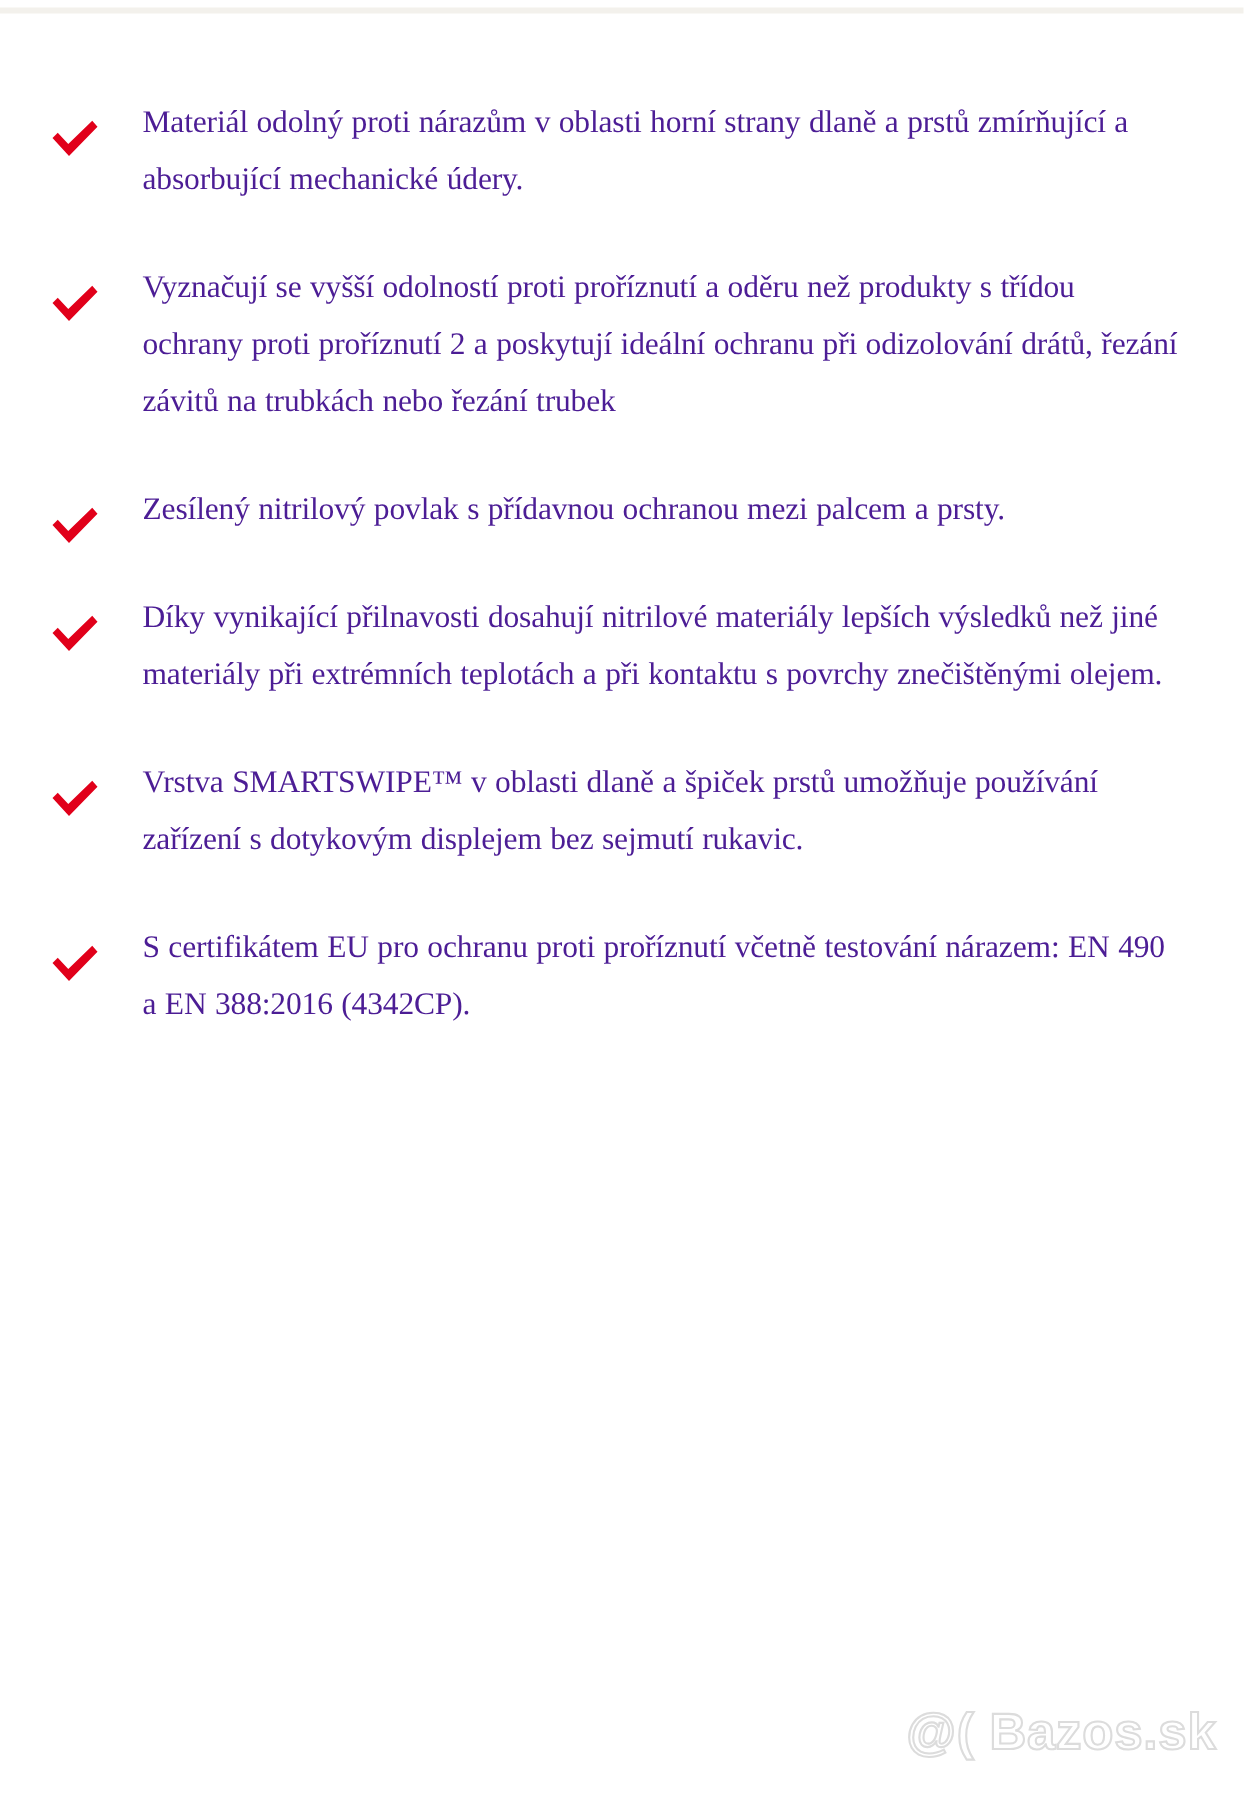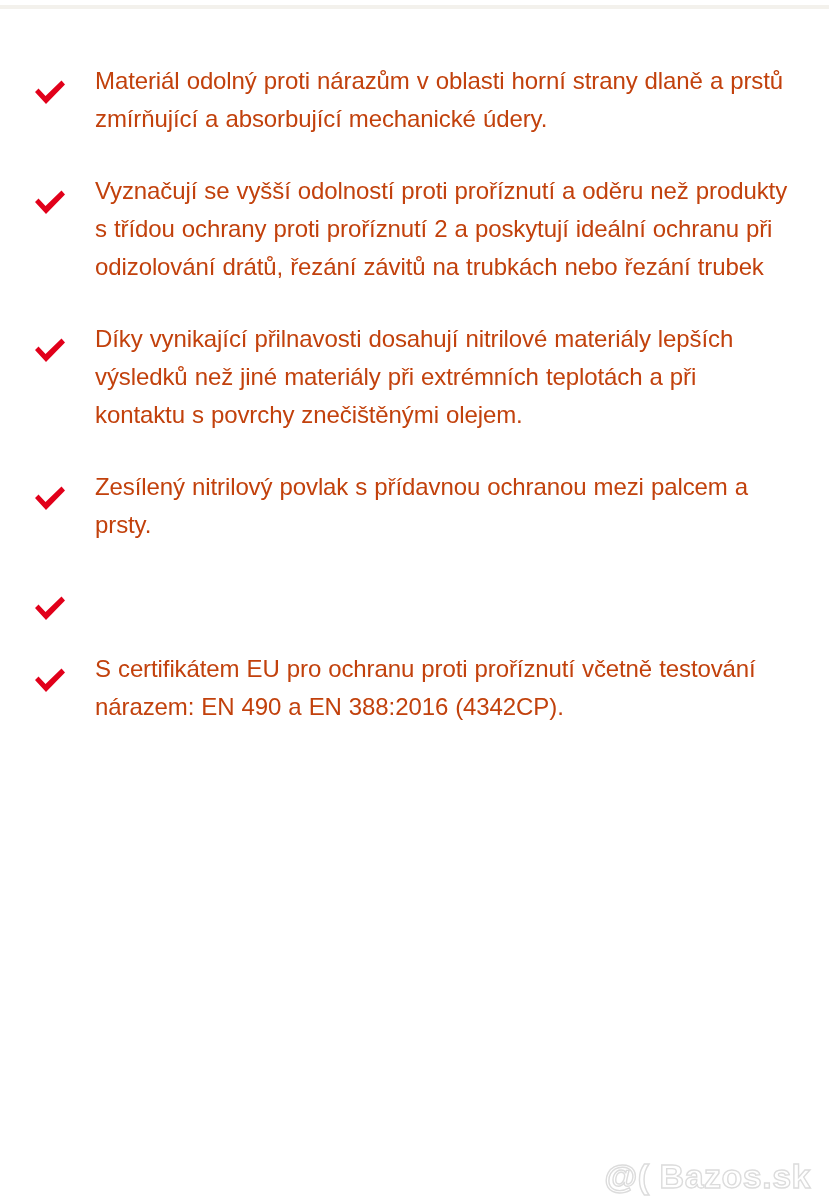--- a/index.html
+++ b/index.html
@@ -63,34 +63,34 @@
     line-height: 0;
   }
   .check-icon svg {
     display: block;
     width: 34px;
     height: 30px;
   }
 
   .feature-text {
     display: block;
-    font-family: Liberation Sans, sans-serif;
-    font-size: 24px;
+    font-family: Liberation Serif, serif;
+    font-size: 21px;
     line-height: 38px;
-    color: #c2410c;
+    color: #4c1d95;
     letter-spacing: -0.1px;
     font-weight: 400;
     word-spacing: 0.5px;
   }
 
   
   .watermark {
     position: absolute;
     right: 18px;
-    bottom: 4px;
+    bottom: 25px;
     font-family: "Liberation Sans", sans-serif;
     font-size: 34px;
     line-height: 40px;
     font-weight: 700;
     color: transparent;
     -webkit-text-stroke: 1.4px #dcdcdc;
     text-shadow: 0 0 0 rgba(0,0,0,0);
     letter-spacing: 0.5px;
     white-space: nowrap;
     user-select: none;
@@ -122,38 +122,39 @@
       </span>
       <span class="feature-text">Vyznačují se vyšší odolností proti proříznutí a oděru než produkty s třídou ochrany proti proříznutí 2 a poskytují ideální ochranu při odizolování drátů, řezání závitů na trubkách nebo řezání trubek</span>
     </li>
 
     <li class="feature-item">
       <span class="check-icon">
         <svg viewBox="0 0 34 30" xmlns="http://www.w3.org/2000/svg">
           <path d="M2 14 L5.5 10.5 L12.5 18 L28.5 2.5 L32 6.5 L13 26 Z" fill="#e1001a"></path>
         </svg>
       </span>
+      <span class="feature-text">Zesílený nitrilový povlak s přídavnou ochranou mezi palcem a prsty.</span>
+    </li>
+
+    <li class="feature-item">
+      <span class="check-icon">
+        <svg viewBox="0 0 34 30" xmlns="http://www.w3.org/2000/svg">
+          <path d="M2 14 L5.5 10.5 L12.5 18 L28.5 2.5 L32 6.5 L13 26 Z" fill="#e1001a"></path>
+        </svg>
+      </span>
       <span class="feature-text">Díky vynikající přilnavosti dosahují nitrilové materiály lepších výsledků než jiné materiály při extrémních teplotách a při kontaktu s povrchy znečištěnými olejem.</span>
     </li>
 
     <li class="feature-item">
       <span class="check-icon">
         <svg viewBox="0 0 34 30" xmlns="http://www.w3.org/2000/svg">
           <path d="M2 14 L5.5 10.5 L12.5 18 L28.5 2.5 L32 6.5 L13 26 Z" fill="#e1001a"></path>
         </svg>
       </span>
-      <span class="feature-text">Zesílený nitrilový povlak s přídavnou ochranou mezi palcem a prsty.</span>
-    </li>
-
-    <li class="feature-item">
-      <span class="check-icon">
-        <svg viewBox="0 0 34 30" xmlns="http://www.w3.org/2000/svg">
-          <path d="M2 14 L5.5 10.5 L12.5 18 L28.5 2.5 L32 6.5 L13 26 Z" fill="#e1001a"></path>
-        </svg>
-      </span>
+      <span class="feature-text">Vrstva SMARTSWIPE™ v oblasti dlaně a špiček prstů umožňuje používání zařízení s dotykovým displejem bez sejmutí rukavic.</span>
     </li>
 
     <li class="feature-item">
       <span class="check-icon">
         <svg viewBox="0 0 34 30" xmlns="http://www.w3.org/2000/svg">
           <path d="M2 14 L5.5 10.5 L12.5 18 L28.5 2.5 L32 6.5 L13 26 Z" fill="#e1001a"></path>
         </svg>
       </span>
       <span class="feature-text">S certifikátem EU pro ochranu proti proříznutí včetně testování nárazem: EN 490 a EN 388:2016 (4342CP).</span>
     </li>

